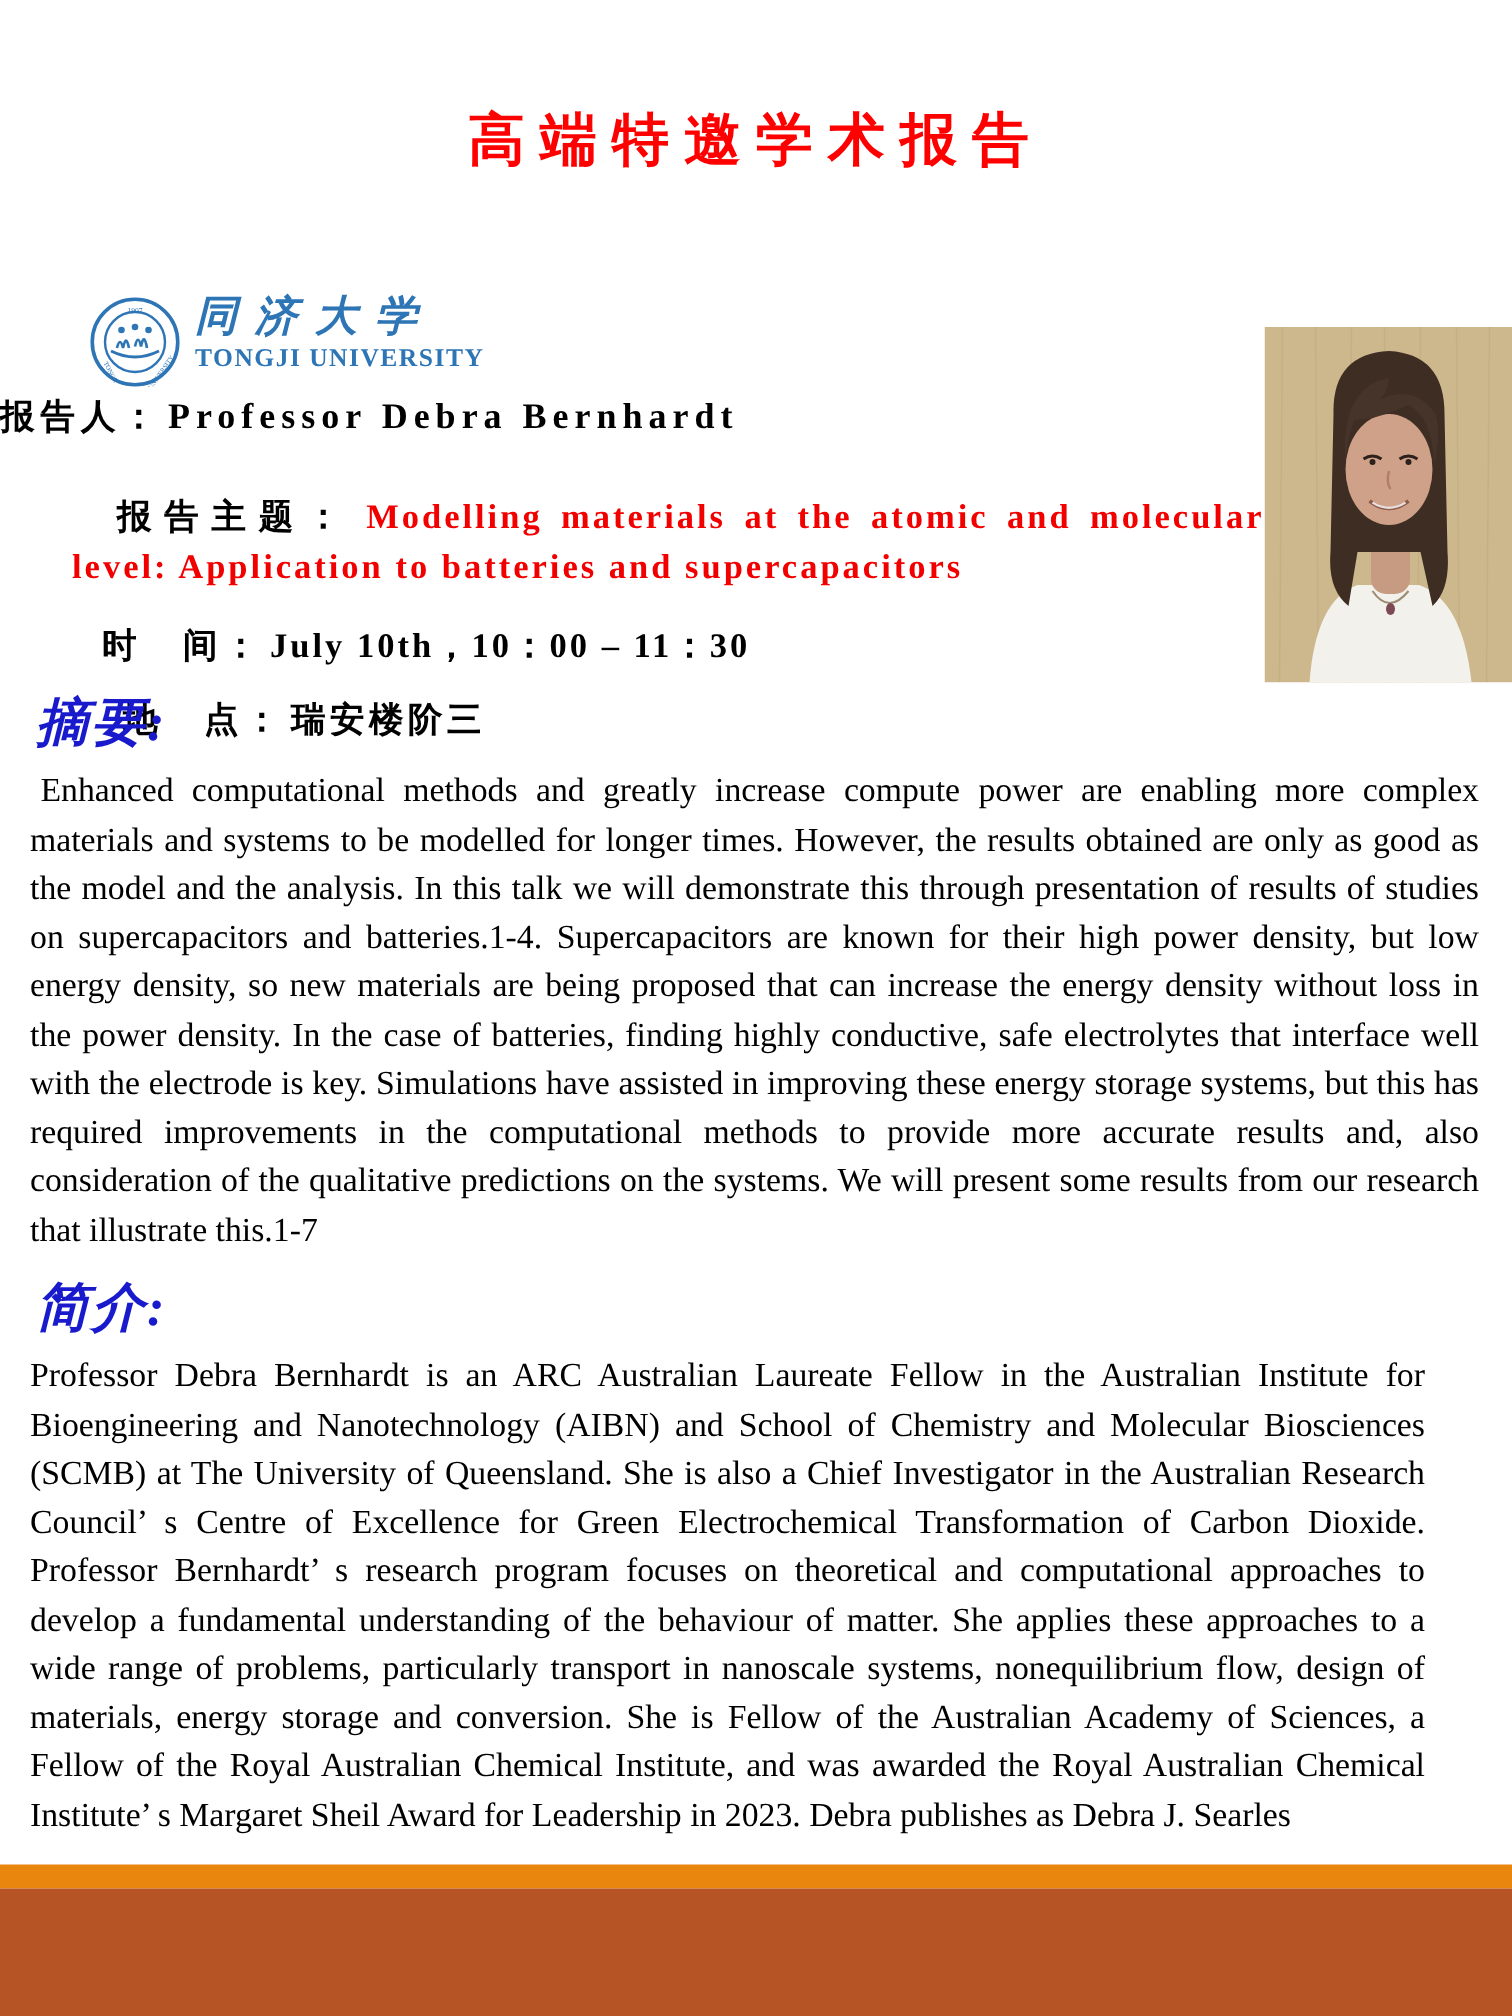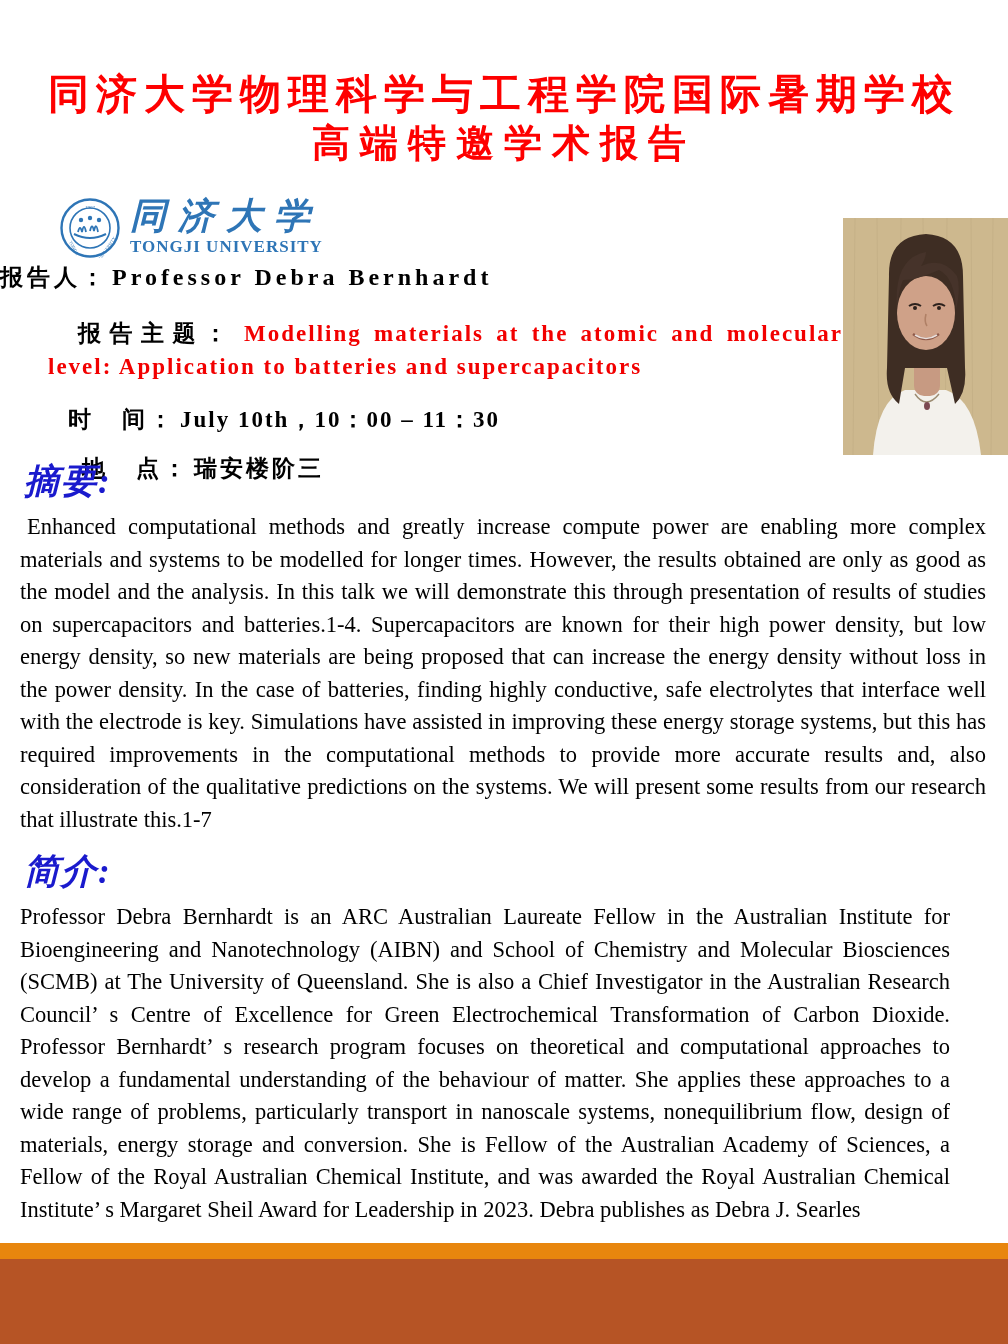--- a/index.html
+++ b/index.html
@@ -23,42 +23,42 @@
     color:#fe0000;font-weight:bold;
     font-family:"Liberation Sans", sans-serif;
     font-size:38px;letter-spacing:10px;margin-top:2px;line-height:1.2;
   }
 
   
   .logo-row{position:absolute;left:60px;top:198px;display:flex;align-items:flex-start;}
   .seal{width:60px;height:60px;}
   .logo-text{margin-left:10px;}
   .logo-cn{
-    color:#2e75b6;font-weight:bold;font-size:36px;letter-spacing:12px;
+    color:#2e75b6;font-weight:bold;font-size:28px;letter-spacing:12px;
     font-family:"Liberation Serif", serif;line-height:1.0;font-style:italic;
   }
   .logo-en{
     color:#2e75b6;font-weight:bold;font-size:17px;letter-spacing:1px;
     font-family:"Liberation Serif", serif;margin-top:3px;text-align:center;
   }
 
   
   .photo{position:absolute;left:843px;top:218px;width:165px;height:237px;}
 
   
   .info{position:absolute;left:0;top:262px;width:1008px;}
   .cn-label{
     font-weight:bold;color:#000;
     font-family:"Liberation Serif", serif;
     font-size:23px;letter-spacing:4px;
   }
   .row-speaker{}
   .speaker-name{font-weight:bold;font-size:24px;letter-spacing:4px;color:#000;}
   .row-topic{
-    margin-top:24px;
+    margin-top:35px;
     padding-left:48px;padding-right:165px;
     text-indent:30px;
     text-align:justify;
     line-height:1.45;
   }
   .topic-text{color:#f20000;font-weight:bold;font-size:23px;letter-spacing:2px;}
   .row-time{margin-top:20px;padding-left:68px;}
   .time-text{font-weight:bold;font-size:23px;letter-spacing:2px;color:#000;}
   .row-venue{margin-top:18px;padding-left:82px;}
   .venue-text{font-weight:bold;font-size:23px;letter-spacing:3px;color:#000;}
@@ -84,21 +84,20 @@
   .footer{position:absolute;left:0;bottom:0;width:1008px;}
   .footer-orange{height:16px;background:#e8860e;}
   .footer-rust{height:85px;background:#b65425;}
 </style>
 </head>
 <body>
 
 <div class="page">
 
   <div class="title-wrap">
-    <div class="title-line1">同济大学物理科学与工程学院国际暑期学校</div>
     <div class="title-line2">高端特邀学术报告</div>
   </div>
 
   <div class="logo-row">
     <svg class="seal" viewBox="0 0 60 60">
       <circle cx="30" cy="30" r="28.5" fill="none" stroke="#2e75b6" stroke-width="2.4"></circle>
       <circle cx="30" cy="30" r="20" fill="none" stroke="#2e75b6" stroke-width="1.6"></circle>
       <text x="30" y="10.5" text-anchor="middle" font-size="5" fill="#2e75b6" font-family="Liberation Serif, serif">1907</text>
       <text x="9" y="44" font-size="4.4" fill="#2e75b6" transform="rotate(62 9 44)" font-family="Liberation Serif, serif">TONGJI</text>
       <text x="33" y="55.5" font-size="4.4" fill="#2e75b6" transform="rotate(-55 43 51)" font-family="Liberation Serif, serif">UNIVERSITY</text>

